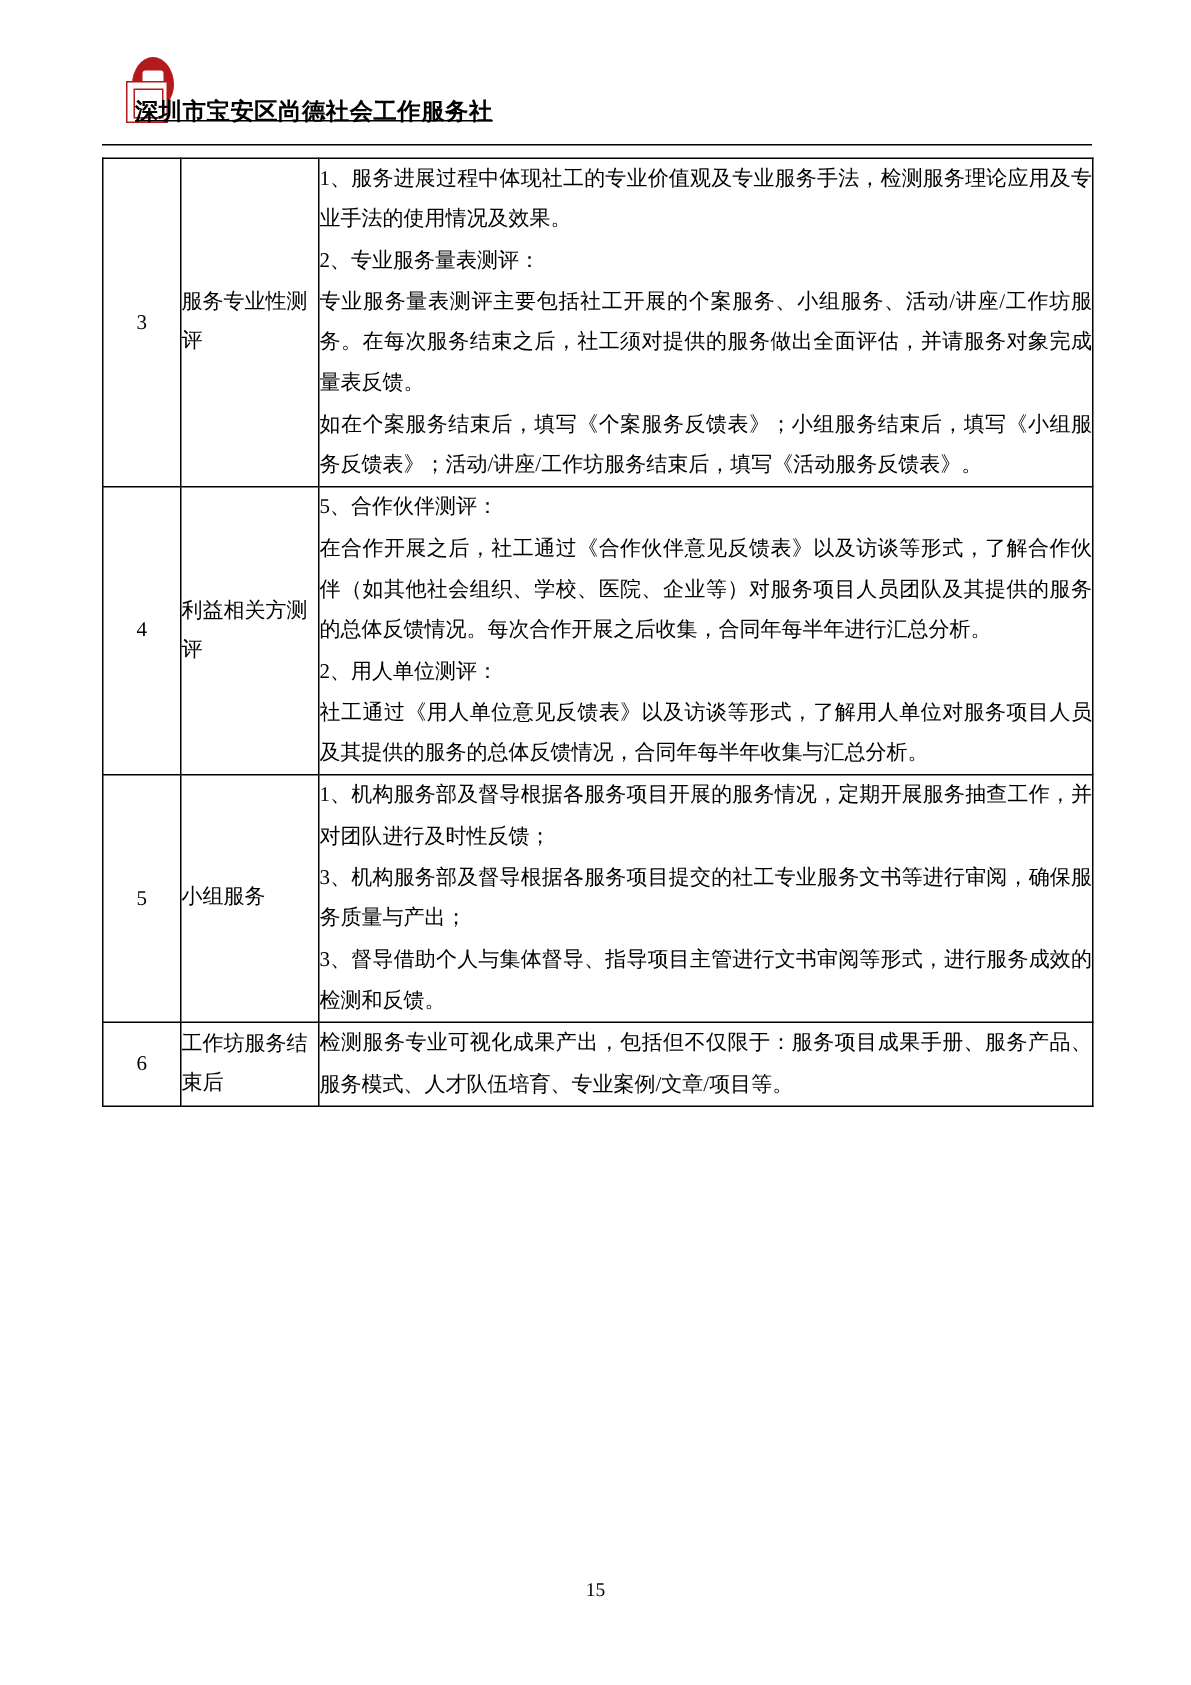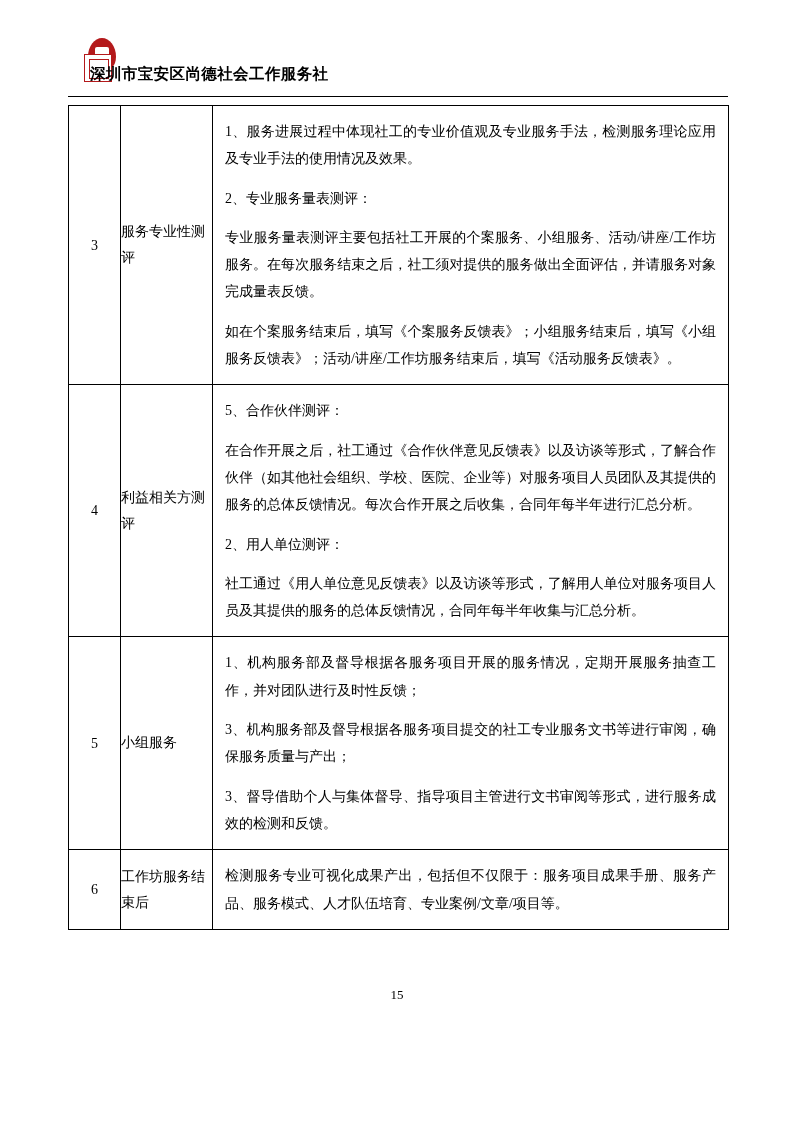--- a/index.html
+++ b/index.html
@@ -81,20 +81,21 @@
   }
   .header-title {
     position: absolute;
     left: 22px;
     top: 26px;
     font-size: 15.5px;
     font-weight: bold;
     letter-spacing: 0.4px;
     white-space: nowrap;
     color: #000000;
+    text-decoration: underline;
   }
   .header-rule {
     position: absolute;
     left: 68px;
     top: 96px;
     width: 660px;
     height: 0;
     border-top: 1.2px solid #000000;
   }
   
@@ -126,34 +127,34 @@
     line-height: 1.85;
     padding: 4px 6px;
   }
   .cell-body {
     font-size: 14px;
     line-height: 1.95;
     padding: 10px 12px 12px 12px;
     text-align: justify;
   }
   .cell-body p {
-    margin: 12px;
+    margin: 0;
     text-indent: 0;
   }
   .p-indent {
     text-indent: 14px;
   }
   .p-sub {
     text-indent: 0;
   }
   
   .page-number {
     position: absolute;
     left: 0;
-    top: 987px;
+    top: 1052px;
     width: 794px;
     text-align: center;
     font-size: 13px;
     font-family: "Liberation Serif", serif;
   }
 </style>
 </head>
 <body>
 
 <div class="page">

